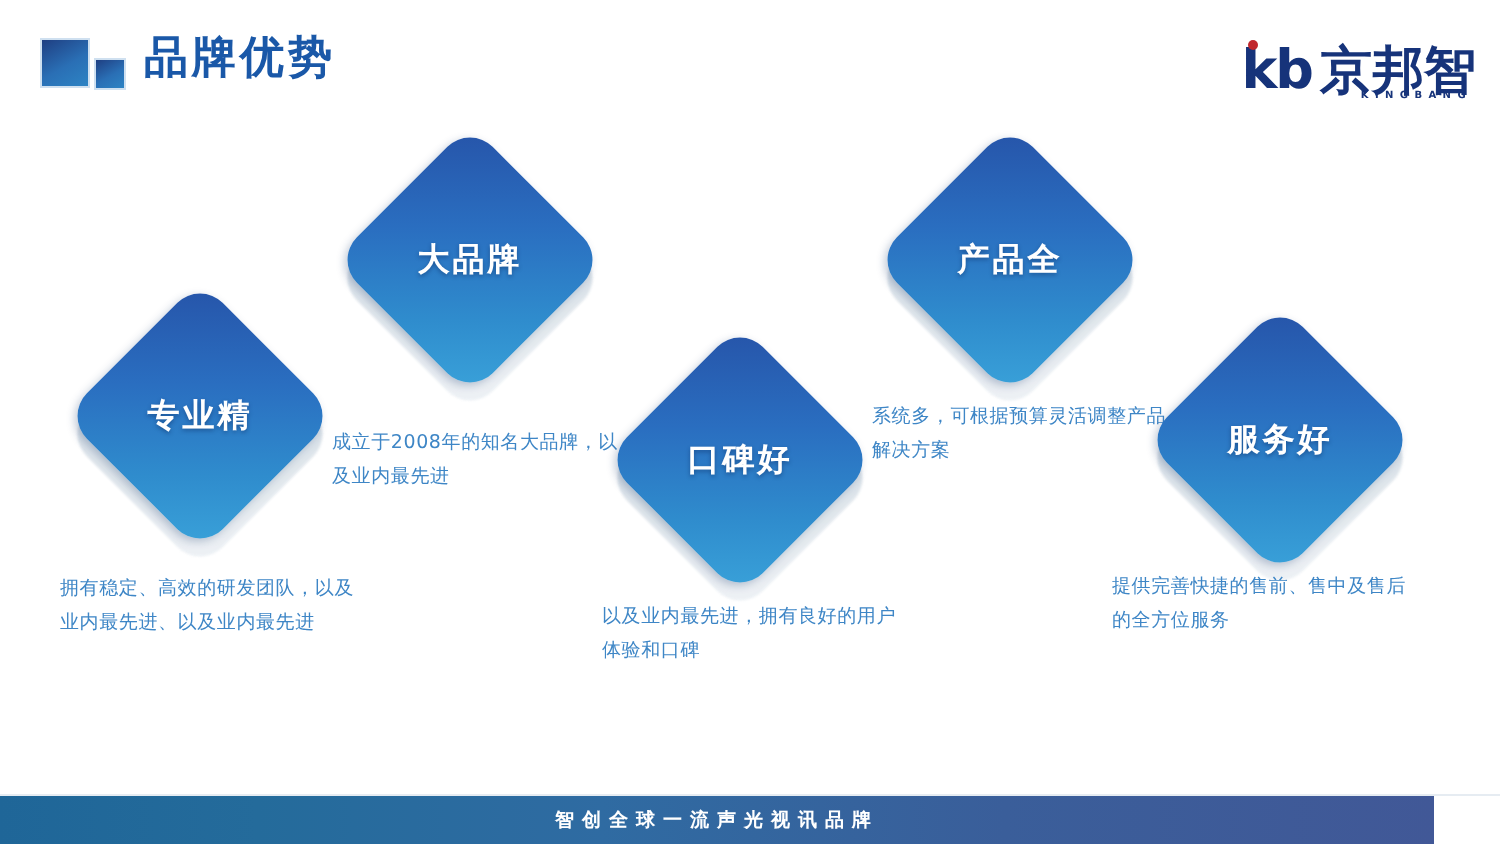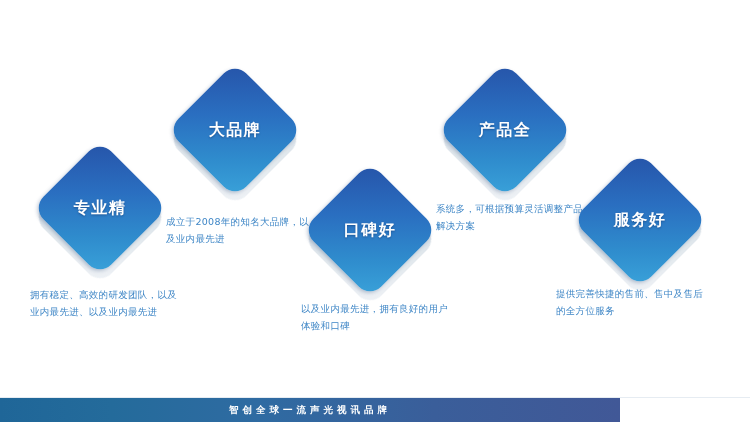--- a/index.html
+++ b/index.html
@@ -153,21 +153,21 @@
   #node-chanpinquan .dia-wrap { left: 457px; top: 82px; text-decoration: underline; }
   #node-chanpinquan .desc     { left: 436px; top: 200px; }
 
   #node-fuwuhao .dia-wrap { left: 592px; top: 172px; }
   #node-fuwuhao .desc     { left: 556px; top: 285px; }
 
   
   .footer {
     position: absolute;
     left: 0; bottom: 0;
-    width: 620px; height: 24px;
+    width: 717px; height: 24px;
     background: linear-gradient(90deg, #1f6698 0%, #246b9b 18%, #2f6ba2 42%, #3a5e9a 70%, #415897 100%);
     display: flex;
     align-items: center;
     justify-content: center;
     margin-top: 24px;
   }
   .footer-text {
     color: #ffffff;
     font-size: 9.5px;
     letter-spacing: 4px;
@@ -178,20 +178,34 @@
     left: 0; bottom: 24px;
     width: 750px; height: 1px;
     background: #e6ecf2;
   }
 </style>
 </head>
 <body>
 
 <div class="slide">
 
+  <div class="header">
+    <div class="sq-big"></div>
+    <div class="sq-small"></div>
+    <div class="page-title">品牌优势</div>
+
+    <div class="logo">
+      <span class="logo-mark">
+        <span class="logo-dot"></span>
+        <span>kb</span>
+      </span>
+      <span class="logo-cn">京邦智</span>
+      <span class="logo-sub">KINGBANG</span>
+    </div>
+  </div>
 
   <div class="node" id="node-zhuanyejing">
     <div class="dia-wrap">
       <div class="dia-shadow"></div>
       <div class="dia-face"></div>
       <div class="dia-label">专业精</div>
     </div>
     <div class="desc">拥有稳定、高效的研发团队，以及业内最先进、以及业内最先进</div>
   </div>
 

